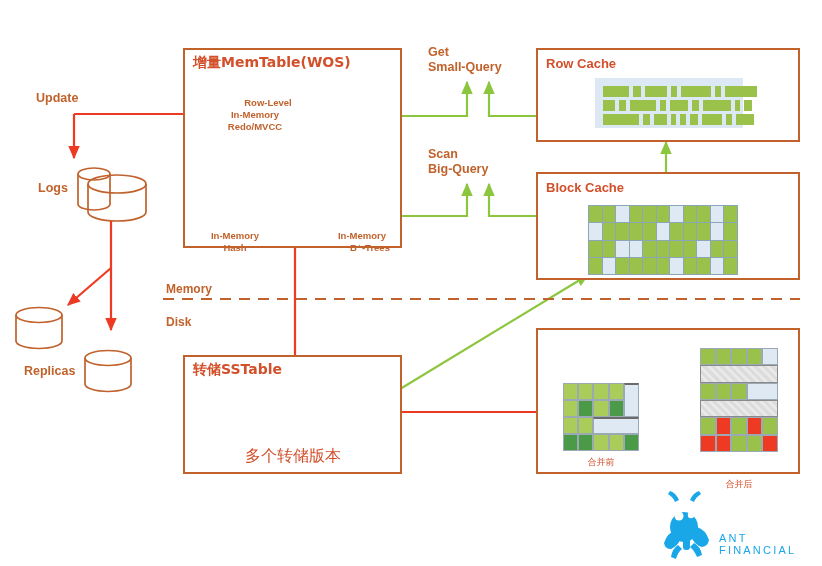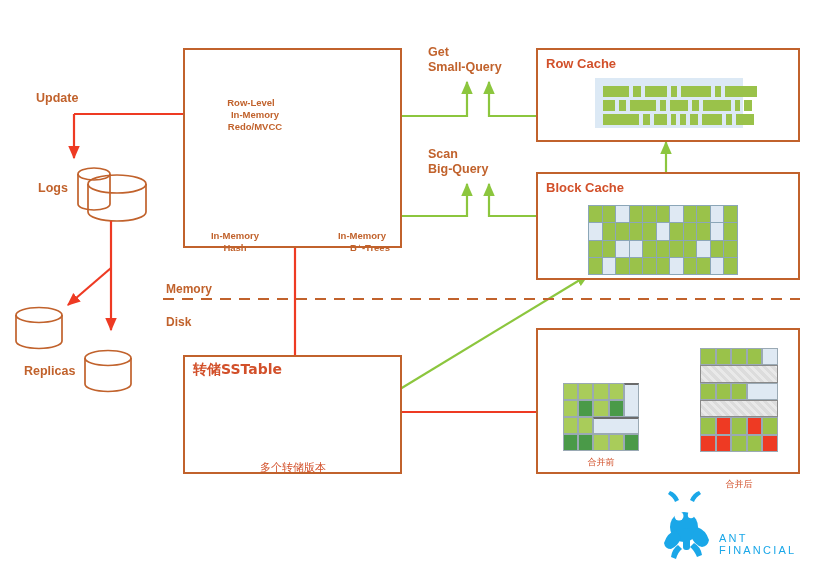--- a/index.html
+++ b/index.html
@@ -181,21 +181,22 @@
   </svg>
 
   <div class="lbl" style="left:36px;top:91px;">Update</div>
   <div class="lbl" style="left:38px;top:181px;">Logs</div>
   <div class="lbl" style="left:24px;top:364px;">Replicas</div>
 
   <div class="lbl" style="left:166px;top:282px;font-size:12px;">Memory</div>
   <div class="lbl" style="left:166px;top:315px;font-size:12px;">Disk</div>
 
   <div class="box" style="left:183px;top:48px;width:219px;height:200px;"></div>
-  <div class="lbl-small" style="left:211px;top:97px;width:80px;">Row-Level</div>
+  <div class="box-title cn" style="left:193px;top:54px;font-size:14px;">增量MemTable(WOS)</div>
+  <div class="lbl-small" style="left:228px;top:97px;width:80px;">Row-Level</div>
   <div class="lbl-small" style="left:215px;top:109px;width:80px;">In-Memory</div>
   <div class="lbl-small" style="left:215px;top:121px;width:80px;">Redo/MVCC</div>
   <div class="lbl-small" style="left:193px;top:230px;width:84px;">In-Memory</div>
   <div class="lbl-small" style="left:193px;top:242px;width:84px;">Hash</div>
   <div class="lbl-small" style="left:320px;top:230px;width:84px;">In-Memory</div>
   <div class="lbl-small" style="left:328px;top:242px;width:84px;">B⁺-Trees</div>
 
   <div class="lbl-qr" style="left:428px;top:45px;width:100px;">Get</div>
   <div class="lbl-qr" style="left:428px;top:60px;width:100px;">Small-Query</div>
   <div class="lbl-qr" style="left:428px;top:147px;width:100px;">Scan</div>
@@ -277,21 +278,21 @@
       <div class="cell-g"></div>
       <div class="cell-b"></div>
       <div class="cell-g"></div>
       <div class="cell-g"></div>
       <div class="cell-b"></div>
       <div class="cell-g"></div>
     </div>
 
   <div class="box" style="left:183px;top:355px;width:219px;height:119px;"></div>
   <div class="box-title cn" style="left:193px;top:361px;font-size:14px;">转储SSTable</div>
-  <div class="lbl-cap cn" style="left:213px;top:450px;width:160px;font-size:11px;margin-top:12px;">多个转储版本</div>
+  <div class="lbl-cap cn" style="left:213px;top:450px;width:160px;font-size:16px;">多个转储版本</div>
 
   <div class="box" style="left:536px;top:328px;width:264px;height:146px;"></div>
   <div class="ros" id="ros-before" style="left:563px;top:383px;width:76px;height:68px;">
       <div class="rcell" style="left: 0px; top: 0px; width: 15.2px; height: 17px; background: rgb(169, 204, 90);"></div>
       <div class="rcell" style="left: 15.2px; top: 0px; width: 15.2px; height: 17px; background: rgb(169, 204, 90);"></div>
       <div class="rcell" style="left: 30.4px; top: 0px; width: 15.2px; height: 17px; background: rgb(169, 204, 90);"></div>
       <div class="rcell" style="left: 45.6px; top: 0px; width: 15.2px; height: 17px; background: rgb(169, 204, 90);"></div>
       <div class="rcell" style="left: 60.8px; top: 0px; width: 15.2px; height: 17px; background: rgb(223, 233, 243);"></div>
       <div class="rcell" style="left: 0px; top: 17px; width: 15.2px; height: 17px; background: rgb(169, 204, 90);"></div>
       <div class="rcell" style="left: 15.2px; top: 17px; width: 15.2px; height: 17px; background: rgb(74, 154, 72);"></div>

